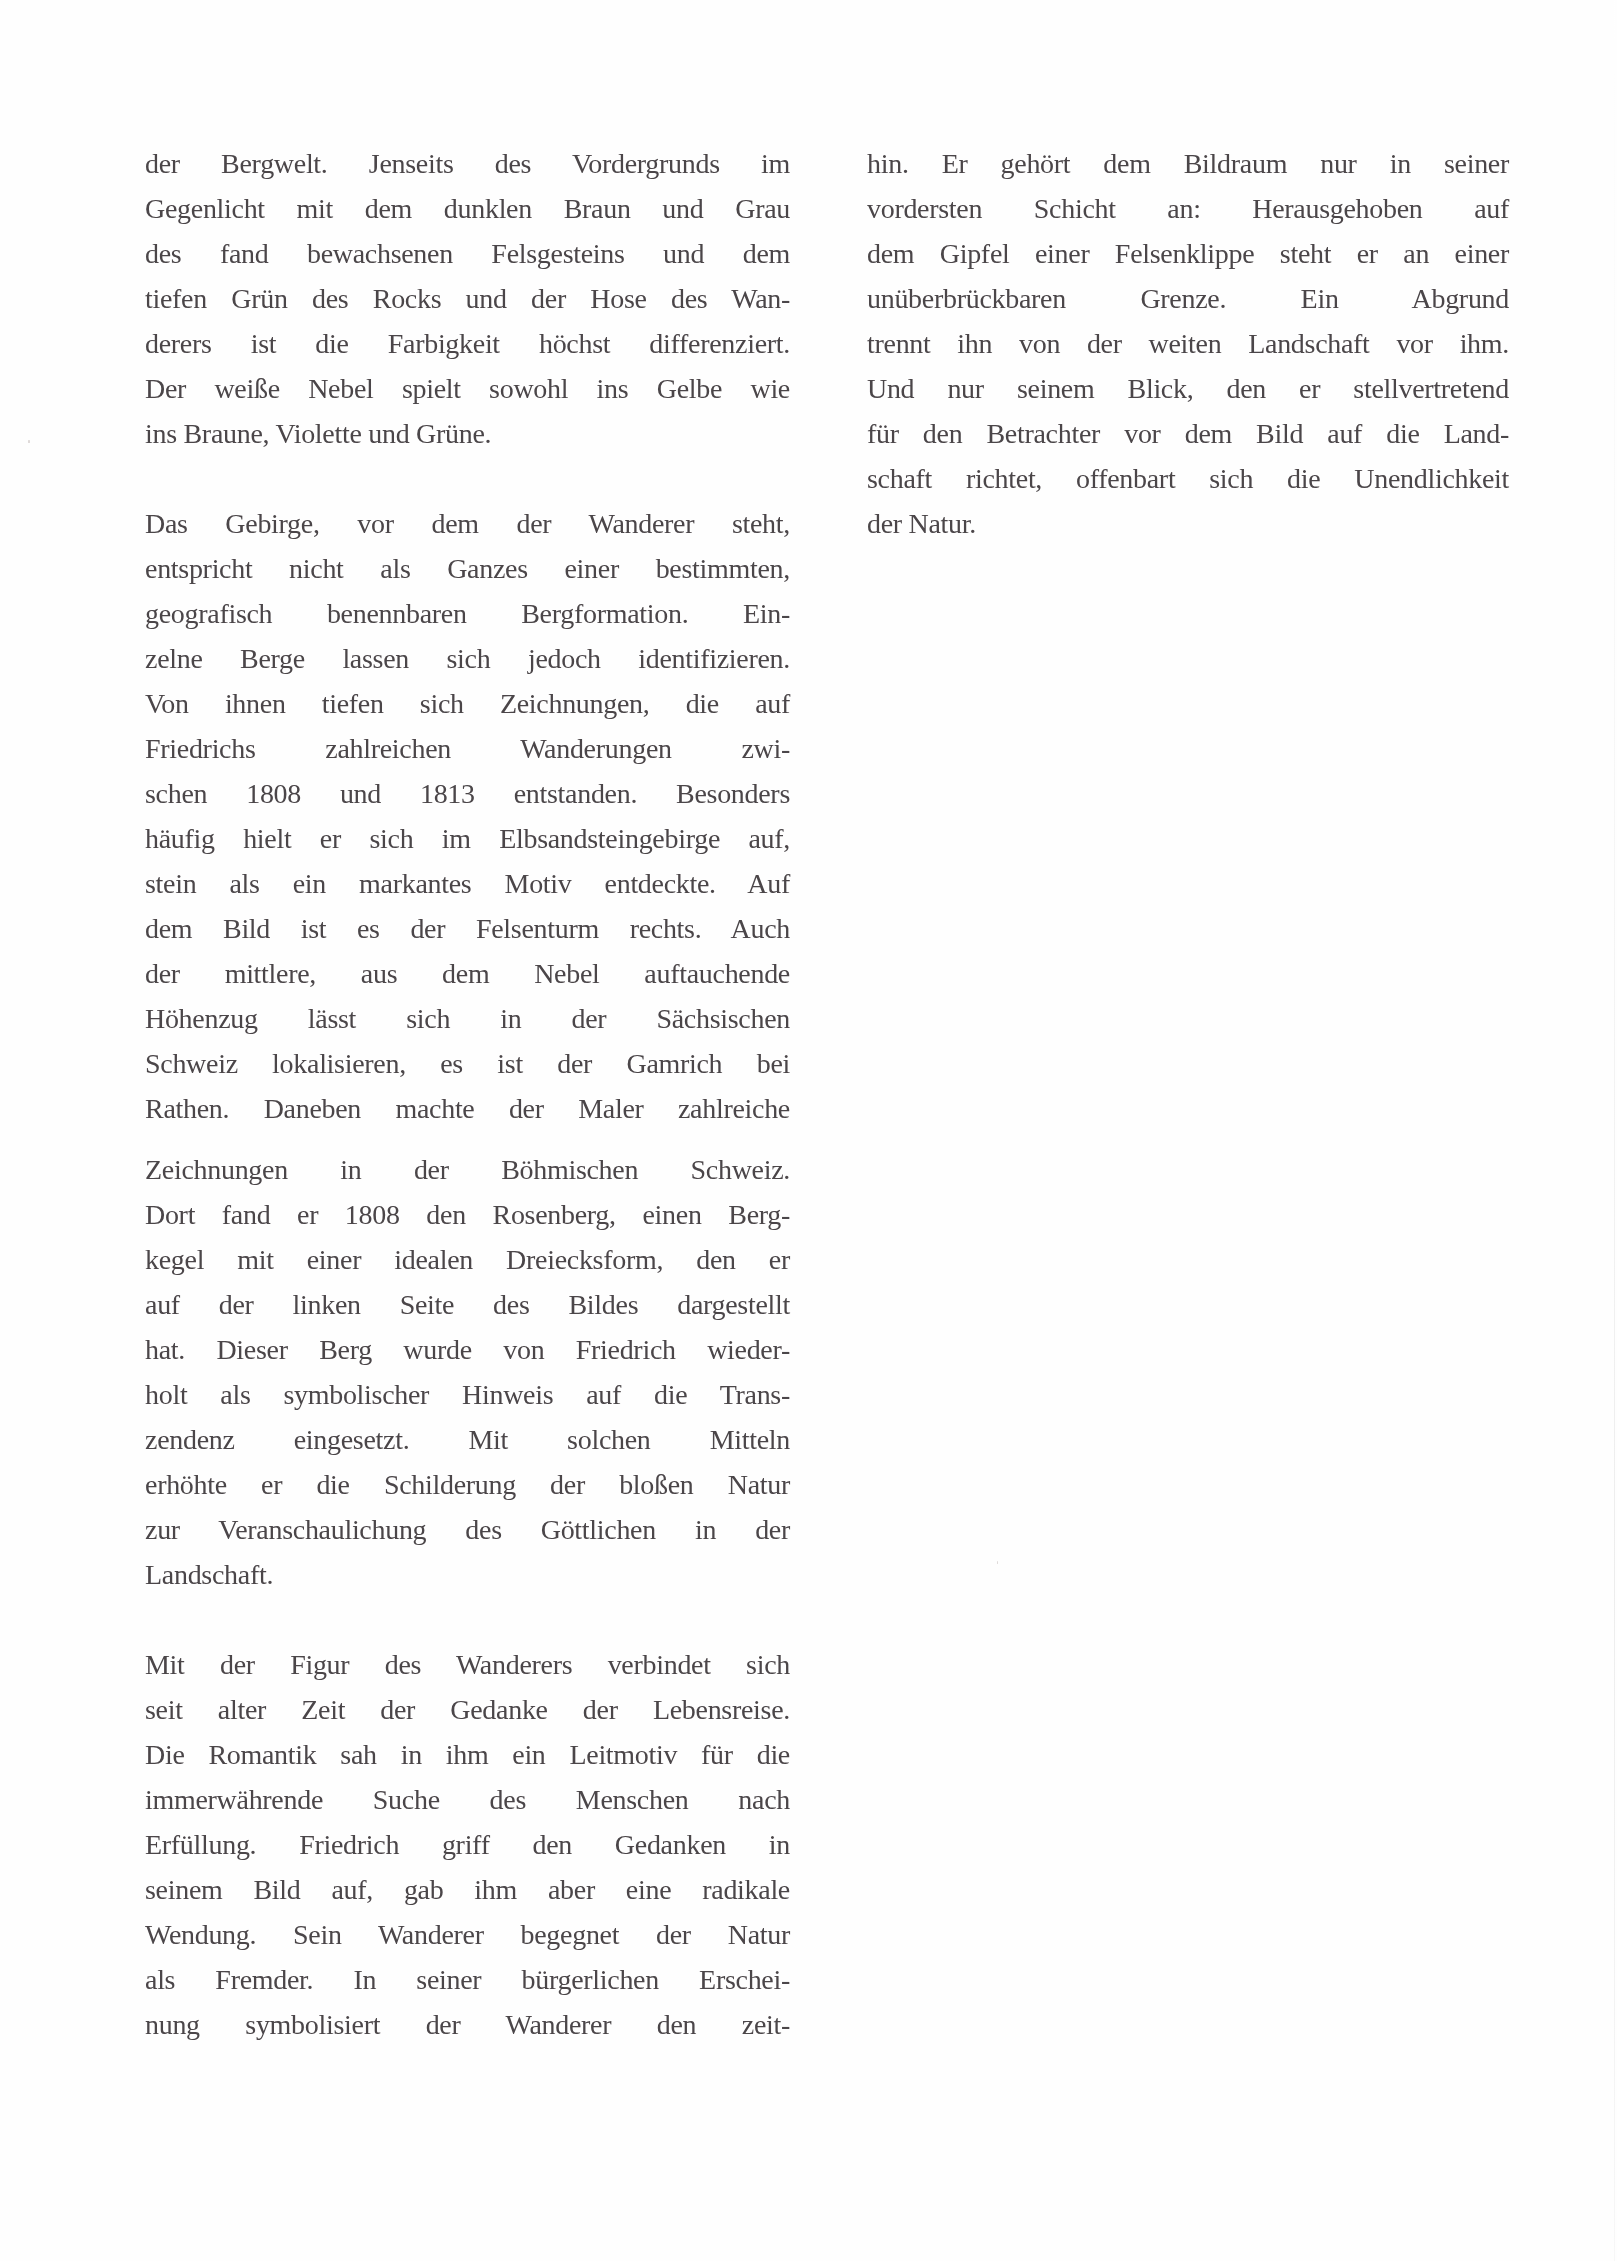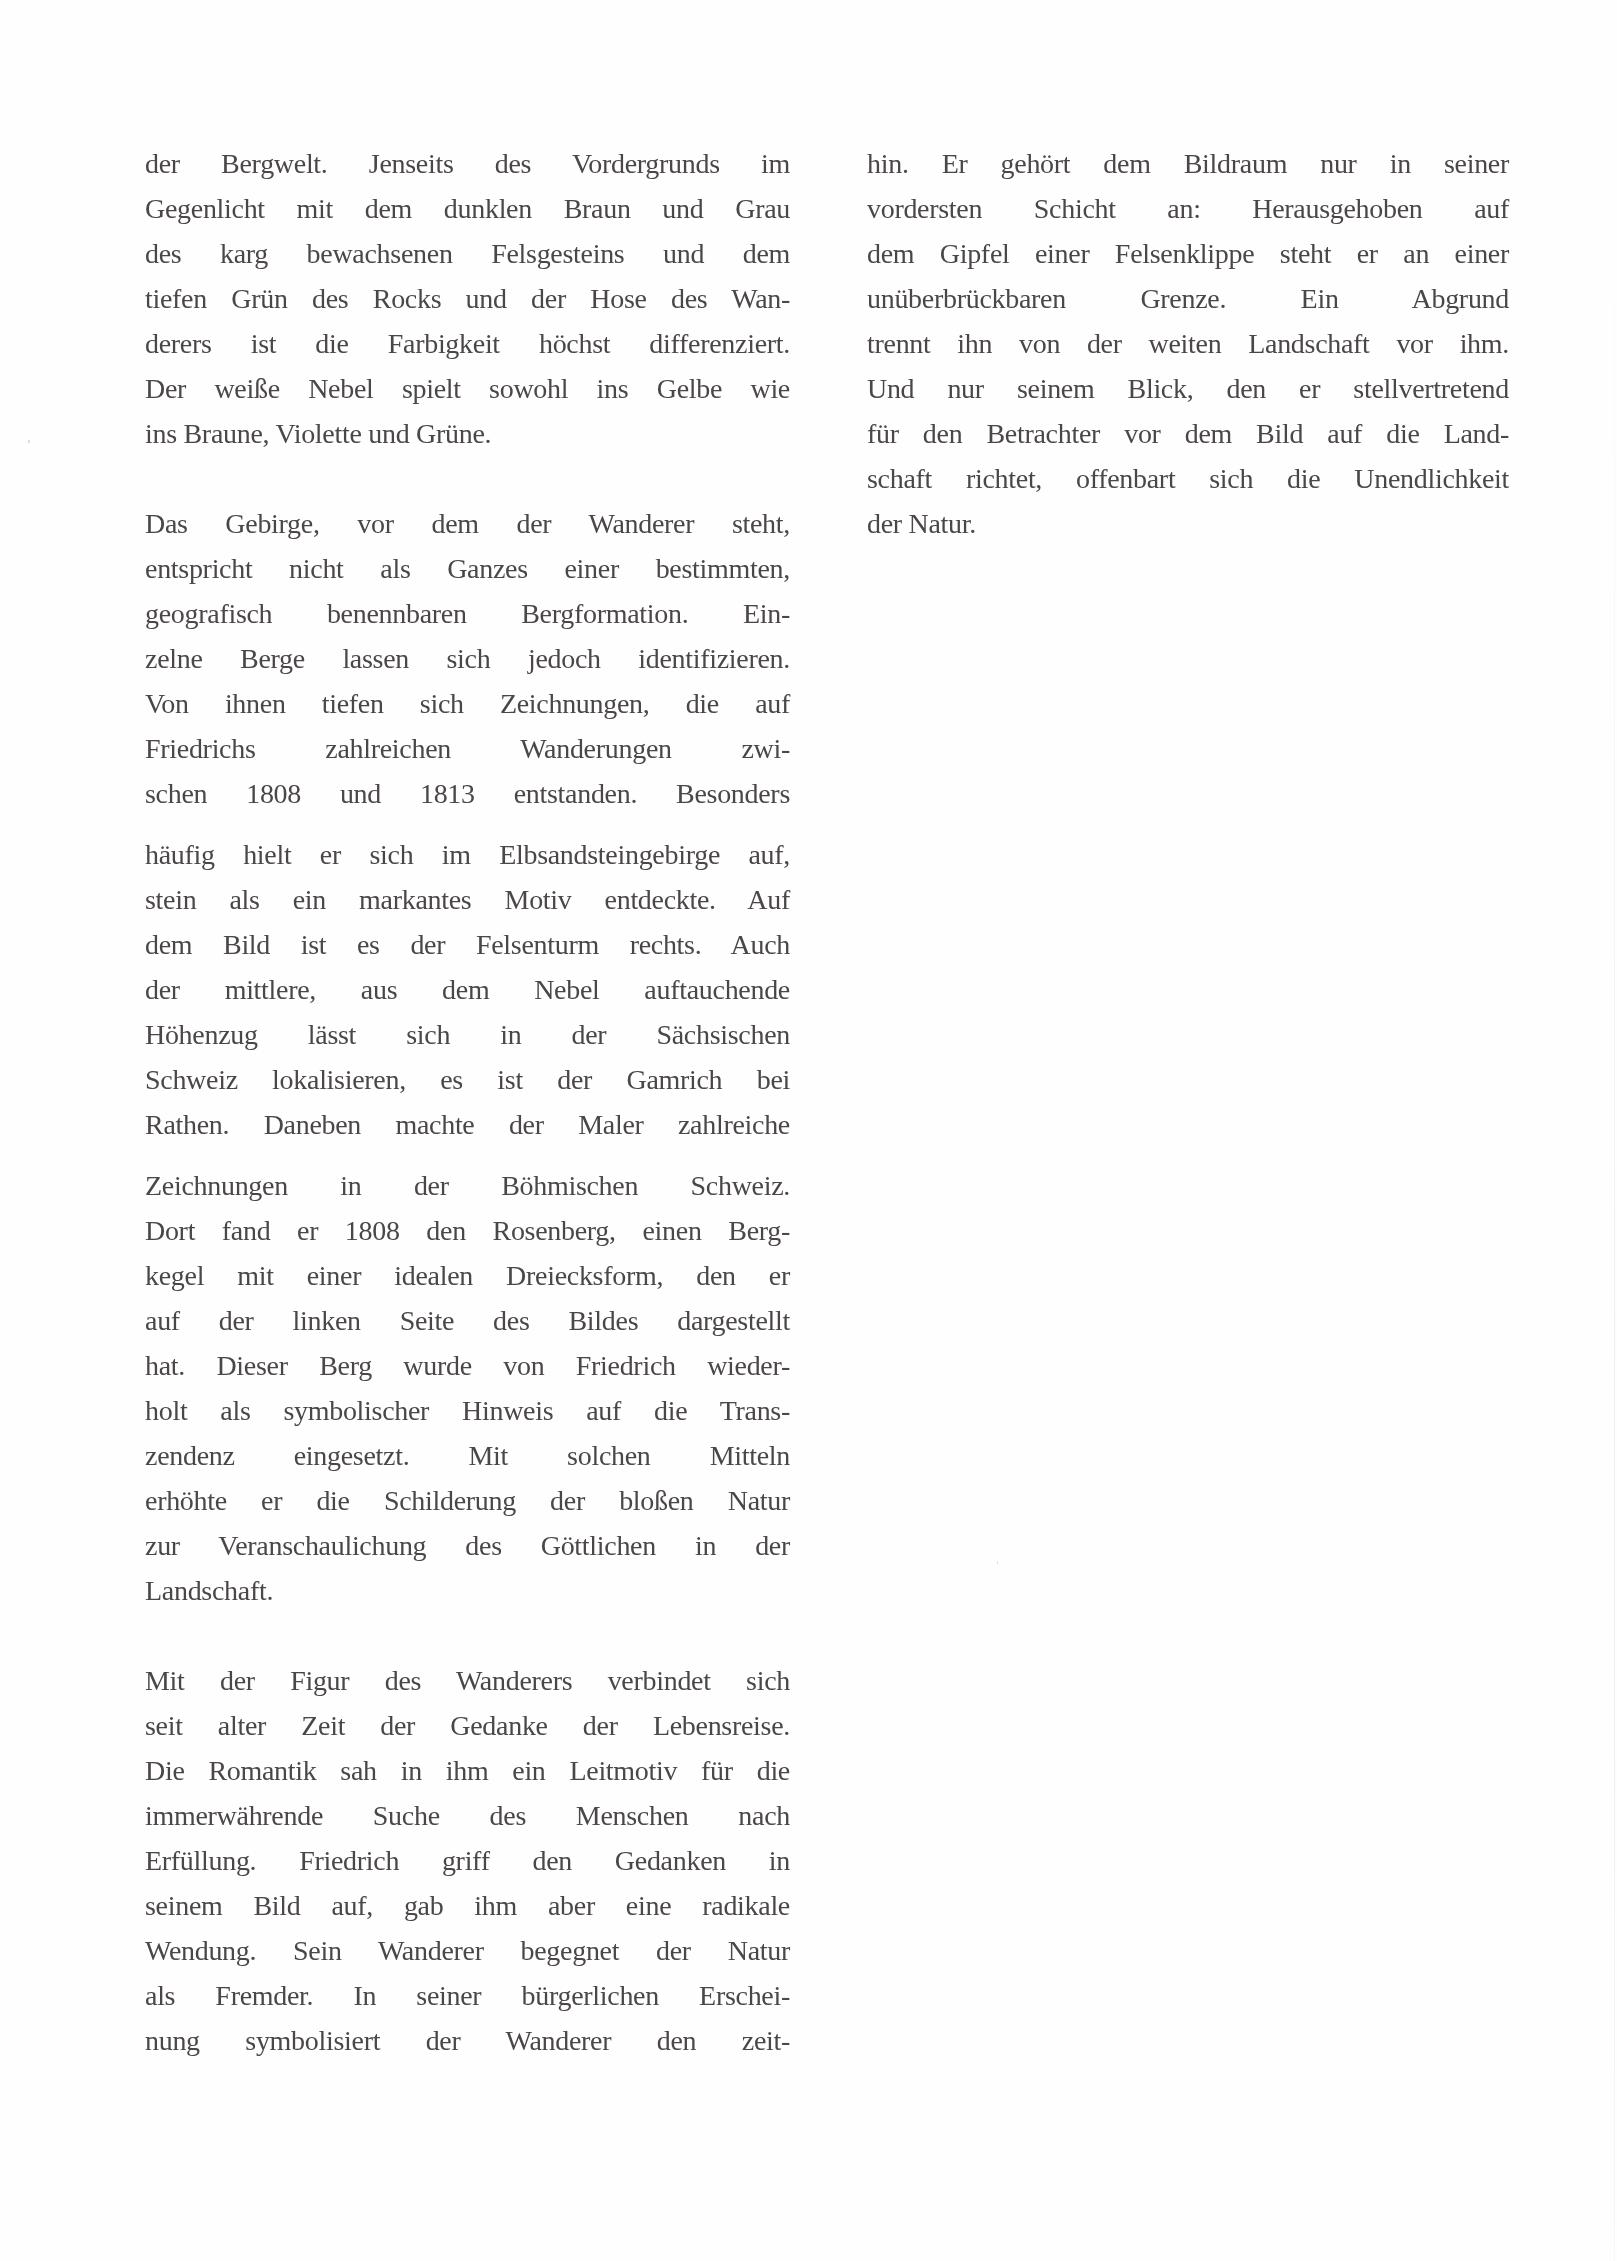--- a/index.html
+++ b/index.html
@@ -65,35 +65,35 @@
 </head>
 <body>
 
 <div class="page" style="background: rgb(254, 254, 254);">
   <div class="page-edge"></div>
 
   <div class="column col-left" style="color: rgb(75, 70, 73);">
       <div class="para">
         <span class="line" style="display: block; word-spacing: 18.3px; width: 645px;">der Bergwelt. Jenseits des Vordergrunds im</span>
         <span class="line" style="display: block; word-spacing: 10.8px; width: 645px;">Gegenlicht mit dem dunklen Braun und Grau</span>
-        <span class="line" style="display: block; word-spacing: 15px; width: 645px;">des karg bewachsenen Felsgesteins und dem</span>
+        <span class="line" style="display: block; word-spacing: 15px; width: 645px;">des fand bewachsenen Felsgesteins und dem</span>
         <span class="line" style="display: block; word-spacing: 6.8px; width: 645px;">tiefen Grün des Rocks und der Hose des Wan-</span>
         <span class="line" style="display: block; word-spacing: 15.6px; width: 645px;">derers ist die Farbigkeit höchst differenziert.</span>
         <span class="line" style="display: block; word-spacing: 9.5px; width: 645px;">Der weiße Nebel spielt sowohl ins Gelbe wie</span>
         <span class="line last" style="display: block; word-spacing: 0px; width: 645px;">ins Braune, Violette und Grüne.</span>
       </div>
       <div class="para">
         <span class="line" style="display: block; word-spacing: 18px; width: 645px;">Das Gebirge, vor dem der Wanderer steht,</span>
         <span class="line" style="display: block; word-spacing: 13px; width: 645px;">entspricht nicht als Ganzes einer bestimmten,</span>
         <span class="line" style="display: block; word-spacing: 19px; width: 645px;">geografisch benennbaren Bergformation. Ein-</span>
         <span class="line" style="display: block; word-spacing: 14px; width: 645px;">zelne Berge lassen sich jedoch identifizieren.</span>
         <span class="line" style="display: block; word-spacing: 14.5px; width: 645px;">Von ihnen tiefen sich Zeichnungen, die auf</span>
         <span class="line" style="display: block; word-spacing: 37px; width: 645px;">Friedrichs zahlreichen Wanderungen zwi-</span>
         <span class="line" style="display: block; word-spacing: 15.5px; width: 645px;">schen 1808 und 1813 entstanden. Besonders</span>
-        <span class="line" style="display: block; word-spacing: 6.9px; width: 645px; margin-top: 16px;">häufig hielt er sich im Elbsandsteingebirge auf,</span>
+        <span class="line" style="display: block; word-spacing: 6.9px; width: 645px;">häufig hielt er sich im Elbsandsteingebirge auf,</span>
         <span class="line" style="display: block; word-spacing: 10.6px; width: 645px;">stein als ein markantes Motiv entdeckte.  Auf</span>
         <span class="line" style="display: block; word-spacing: 12.2px; width: 645px;">dem Bild ist es der Felsenturm rechts. Auch</span>
         <span class="line" style="display: block; word-spacing: 22.5px; width: 645px;">der mittlere, aus dem Nebel auftauchende</span>
         <span class="line" style="display: block; word-spacing: 29px; width: 645px;">Höhenzug lässt sich in der Sächsischen</span>
         <span class="line" style="display: block; word-spacing: 14px; width: 645px;">Schweiz lokalisieren, es ist der Gamrich bei</span>
         <span class="line" style="display: block; word-spacing: 10.2px; width: 645px;">Rathen. Daneben machte der Maler zahlreiche</span>
         <span class="line" style="display: block; word-spacing: 26px; width: 645px; margin-top: 16px;">Zeichnungen in der Böhmischen Schweiz.</span>
         <span class="line" style="display: block; word-spacing: 7.5px; width: 645px;">Dort fand er 1808 den Rosenberg, einen Berg-</span>
         <span class="line" style="display: block; word-spacing: 12.4px; width: 645px;">kegel mit einer idealen Dreiecksform, den er</span>
         <span class="line" style="display: block; word-spacing: 19px; width: 645px;">auf der linken Seite des Bildes dargestellt</span>

